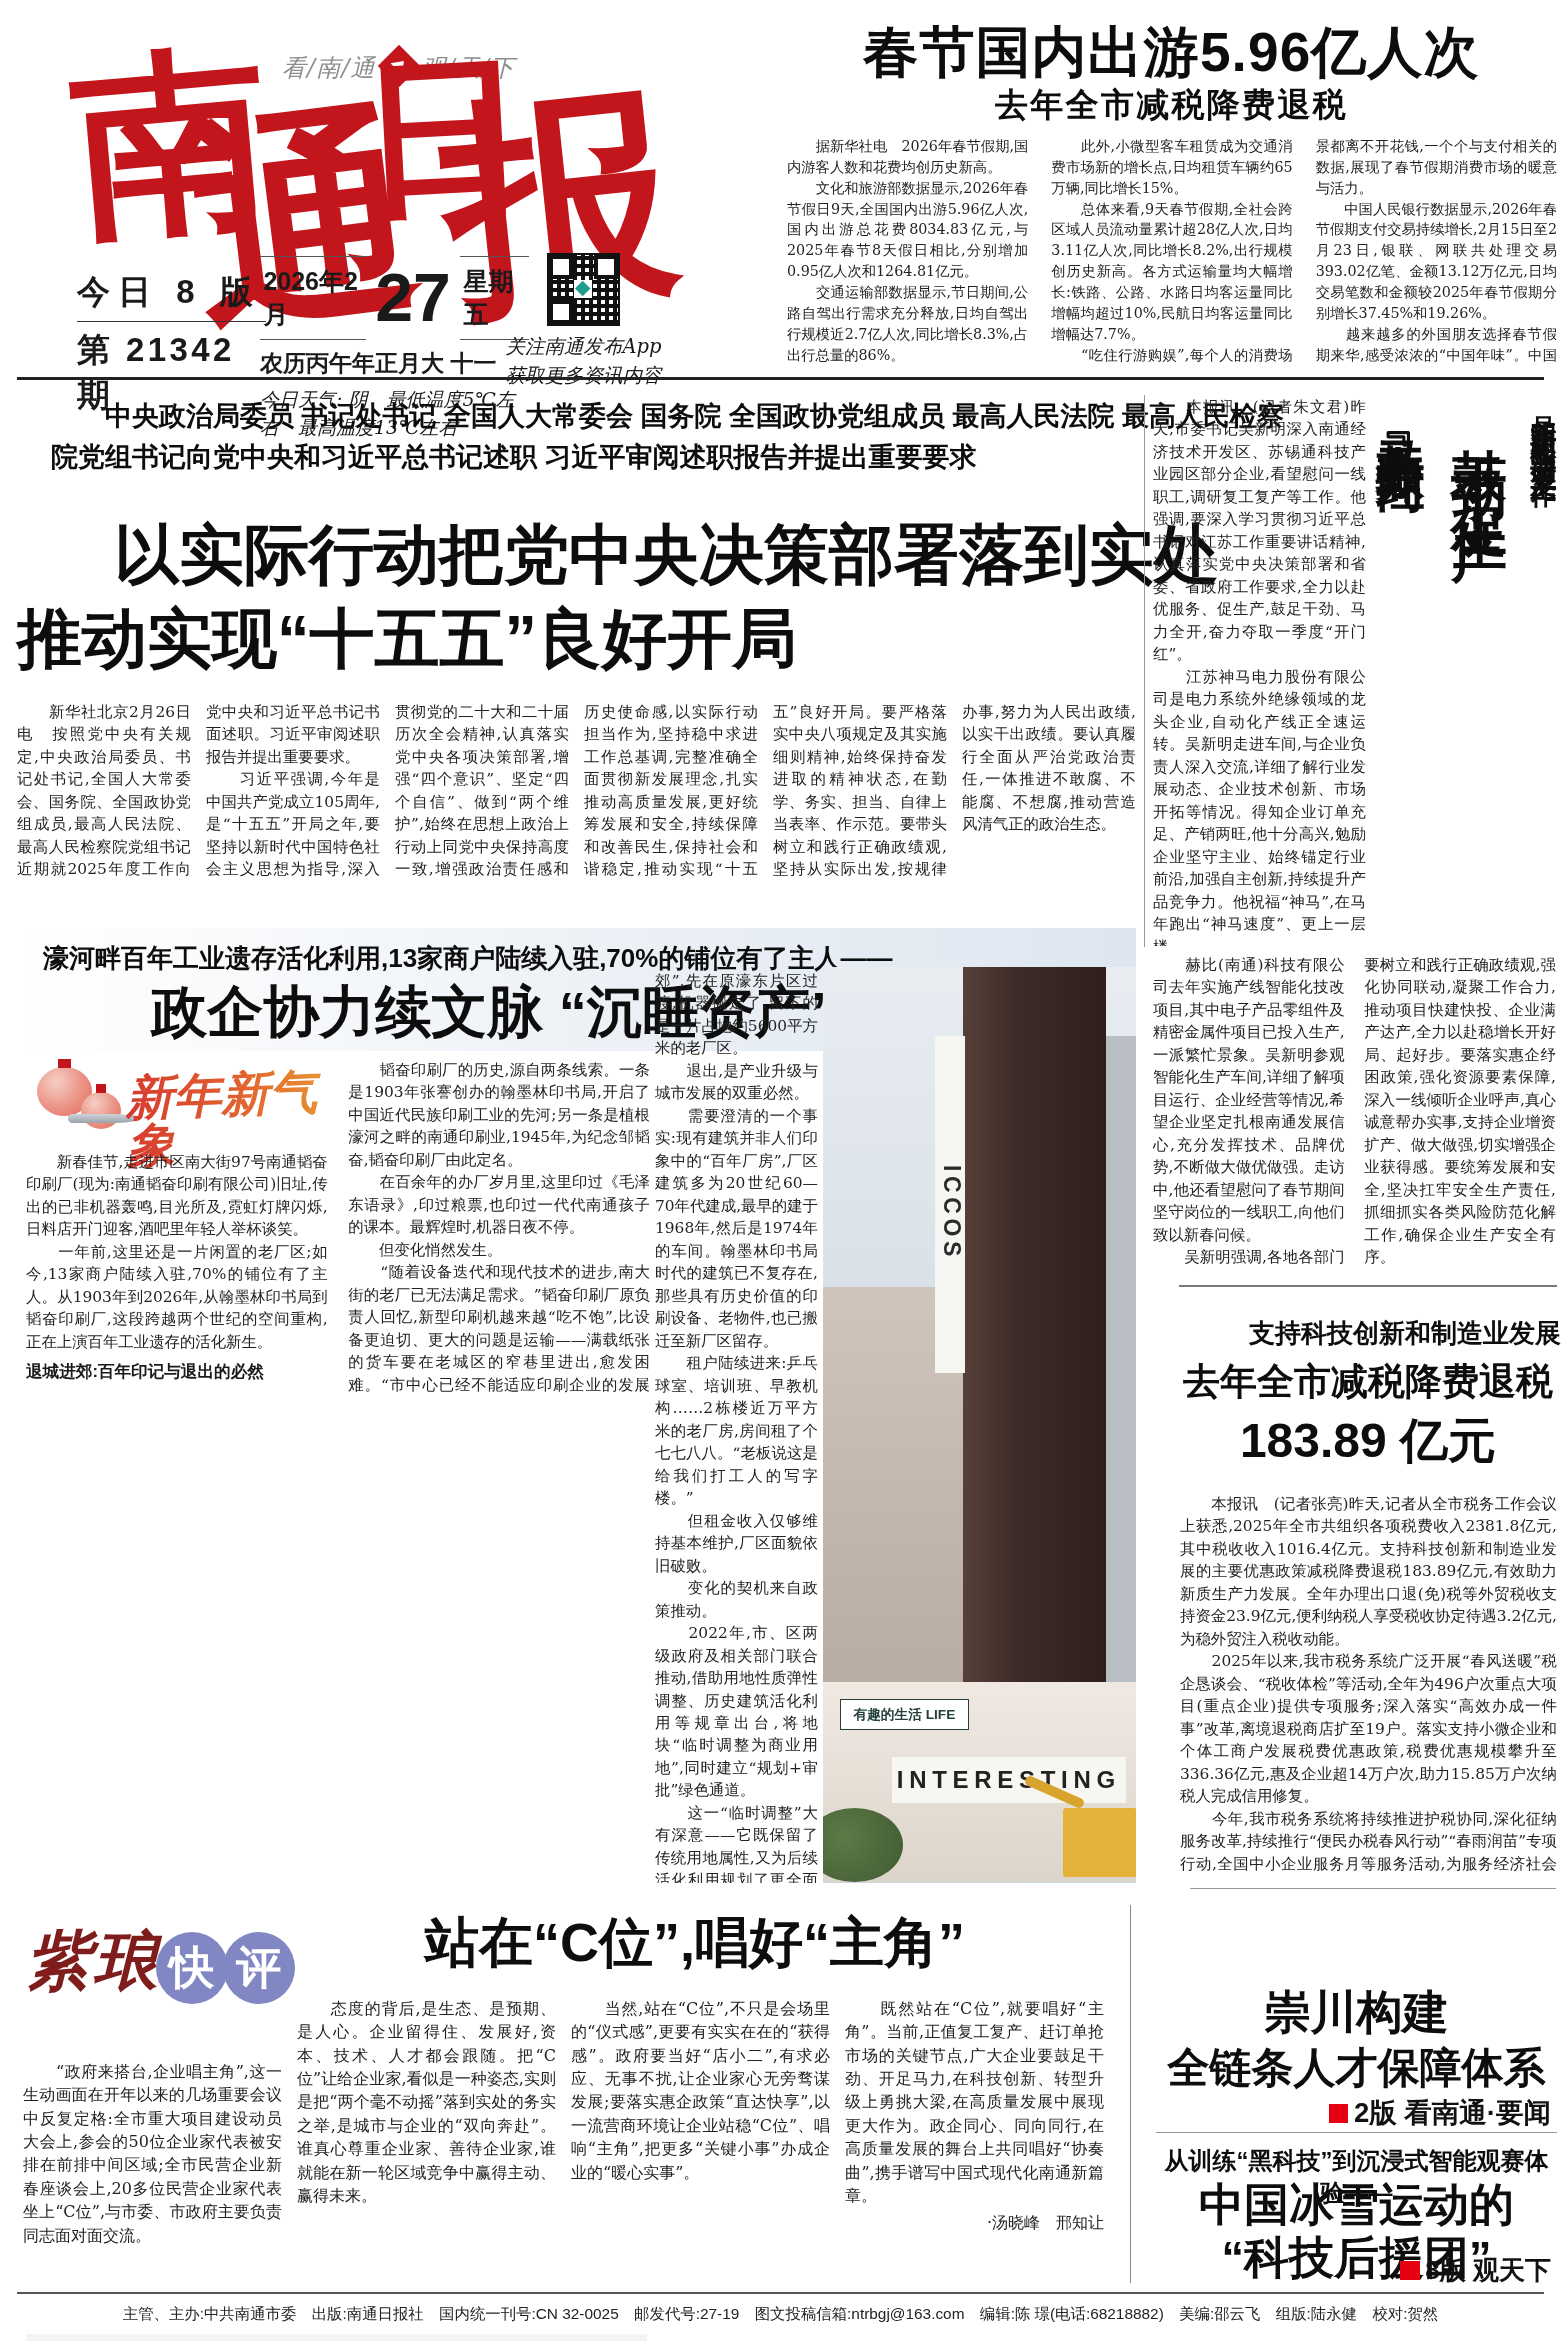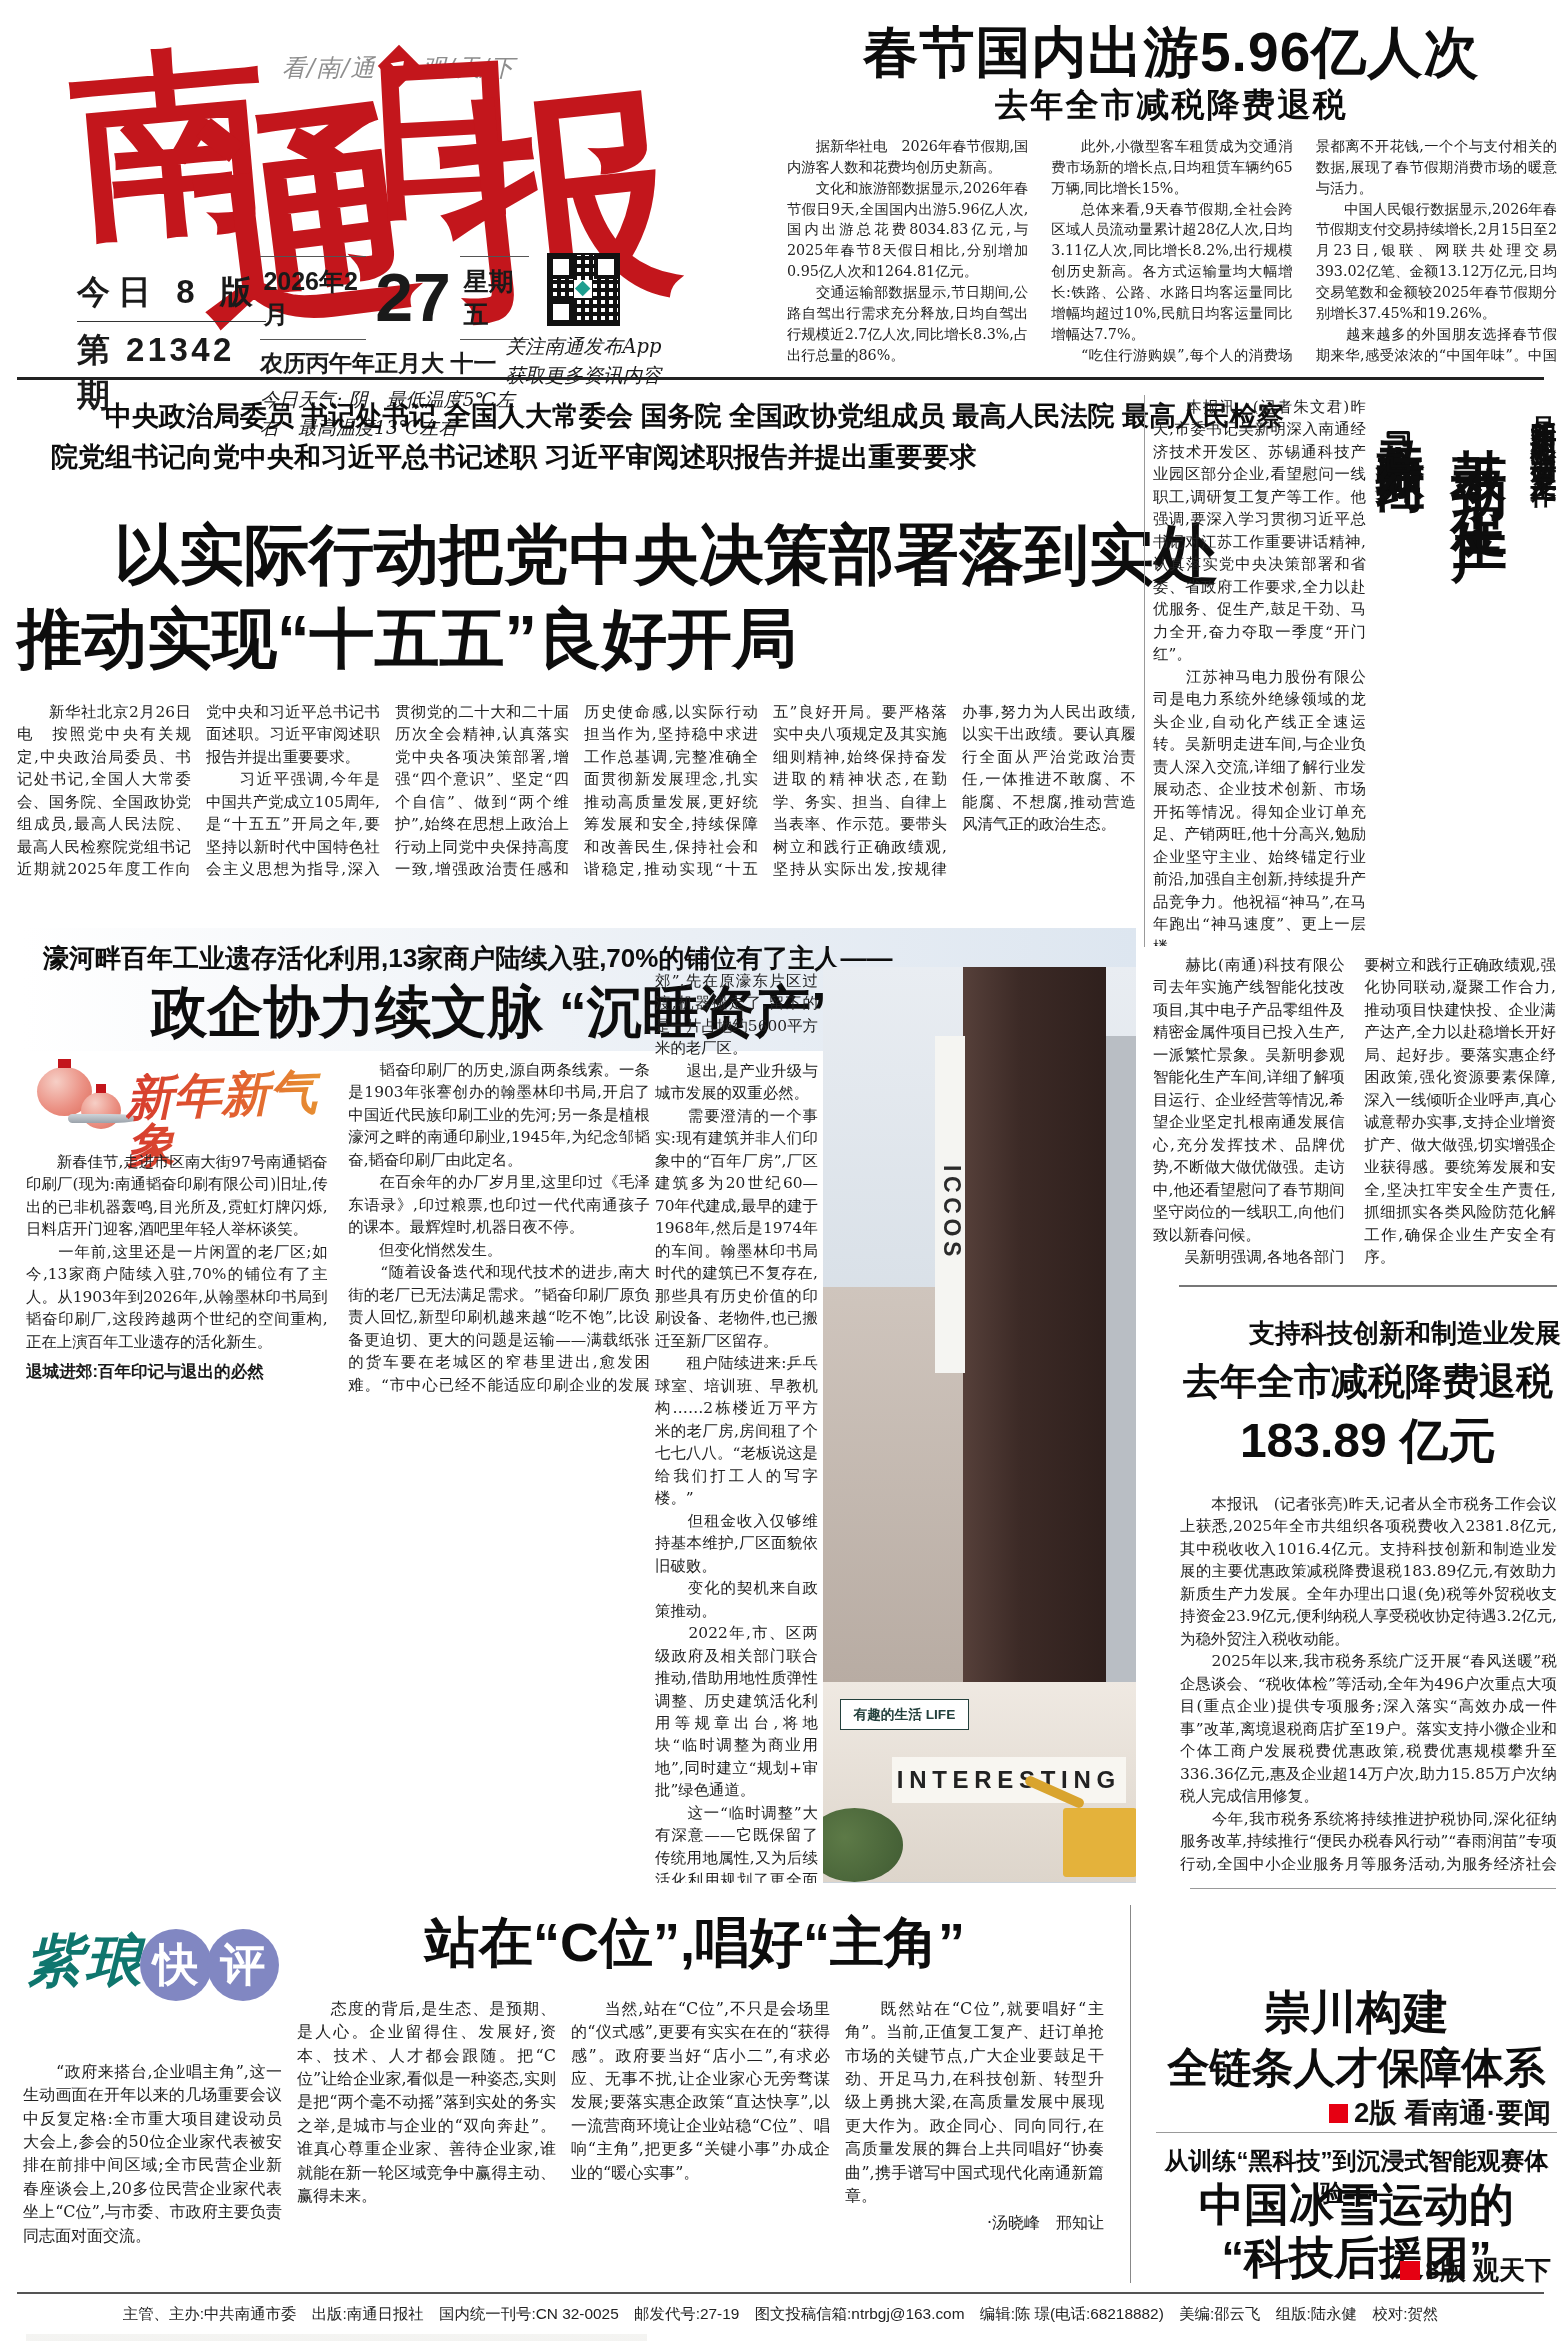--- a/index.html
+++ b/index.html
@@ -62,21 +62,21 @@
   .sign-small{position:absolute;background:#fff;color:#23403c;border:1.7px solid #23403c;
               font-family:"Liberation Sans",sans-serif;font-weight:700;text-align:center;}
   .sign-big{position:absolute;background:#f8f6f1;color:#222;font-family:"Liberation Sans",sans-serif;
             font-weight:800;letter-spacing:5.7px;text-align:center;}
   .crane{position:absolute;background:#e4b23b;border-radius:3.4px;}
   .crane:before{content:"";position:absolute;left:-40px;top:-20.6px;width:63px;height:10.3px;
                 background:#d9a42e;transform:rotate(24deg);border-radius:4.6px;}
   .bush{position:absolute;background:radial-gradient(circle at 40% 40%,#5d7a47,#3f5a32);border-radius:50%;}
   .mural-sky{position:absolute;inset:0;background:linear-gradient(180deg,#f4f4f2,#e7e5e0 30%,#ddd8cf);}
   
-  .brand-red{font-size:56px;font-weight:900;color:#0f766e;font-family:"DejaVu Serif",serif;
+  .brand-red{font-size:64px;font-weight:900;color:#7f1d1d;font-family:"DejaVu Serif",serif;
              font-style:italic;line-height:1;letter-spacing:3.4px;}
   .brand-circle{display:inline-flex;align-items:center;justify-content:center;width:72px;height:72px;
                 border-radius:50%;background:#8187c2;color:#fff;font-size:45px;font-weight:700;
                 font-family:"DejaVu Serif",serif;margin-left:-8px;}
   
   .pageref{font-family:"Liberation Sans",sans-serif;font-weight:700;font-size:27.5px;color:#111;}
   .redsq{display:inline-block;width:19.5px;height:19.5px;background:#e60012;margin-right:5.7px;position:relative;top:1.1px;}
   .footer-line{font-size:15.4px;font-family:"Liberation Sans",sans-serif;color:#222;text-align:center;}
 </style>
 </head>

